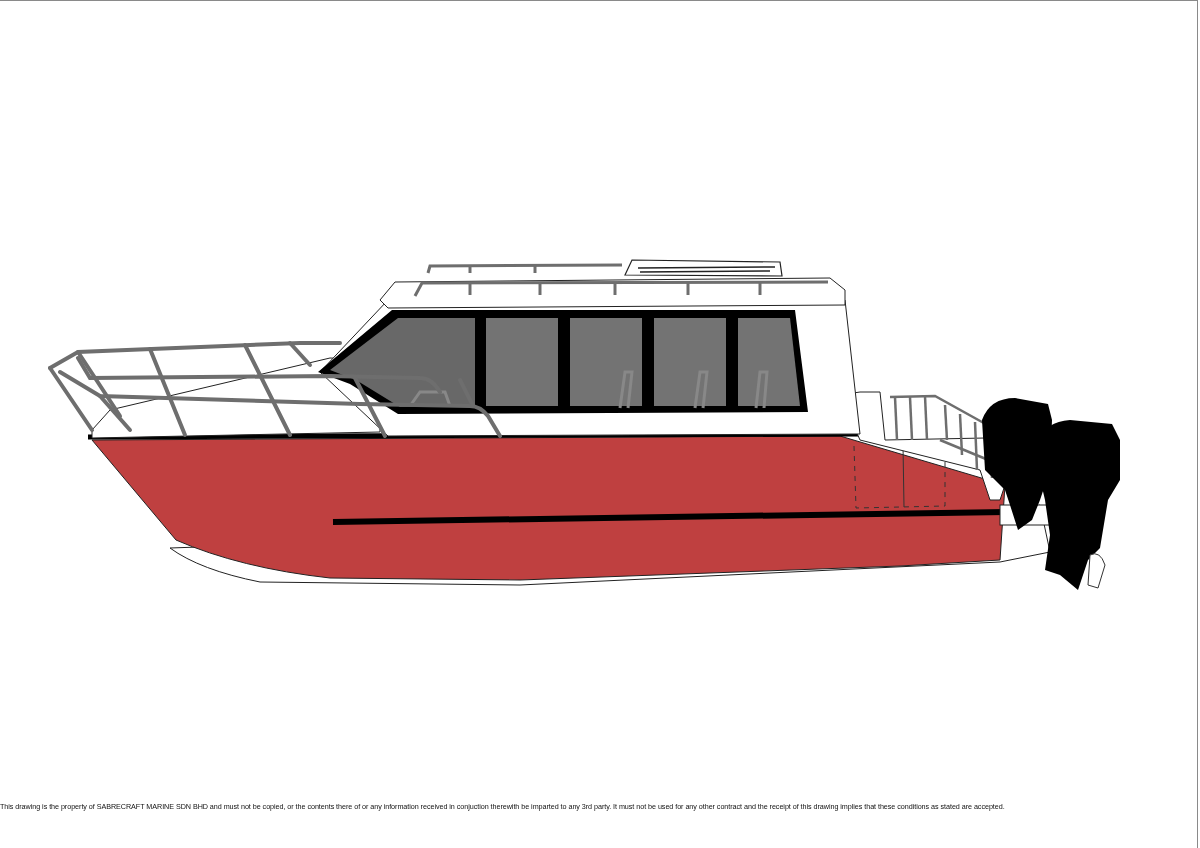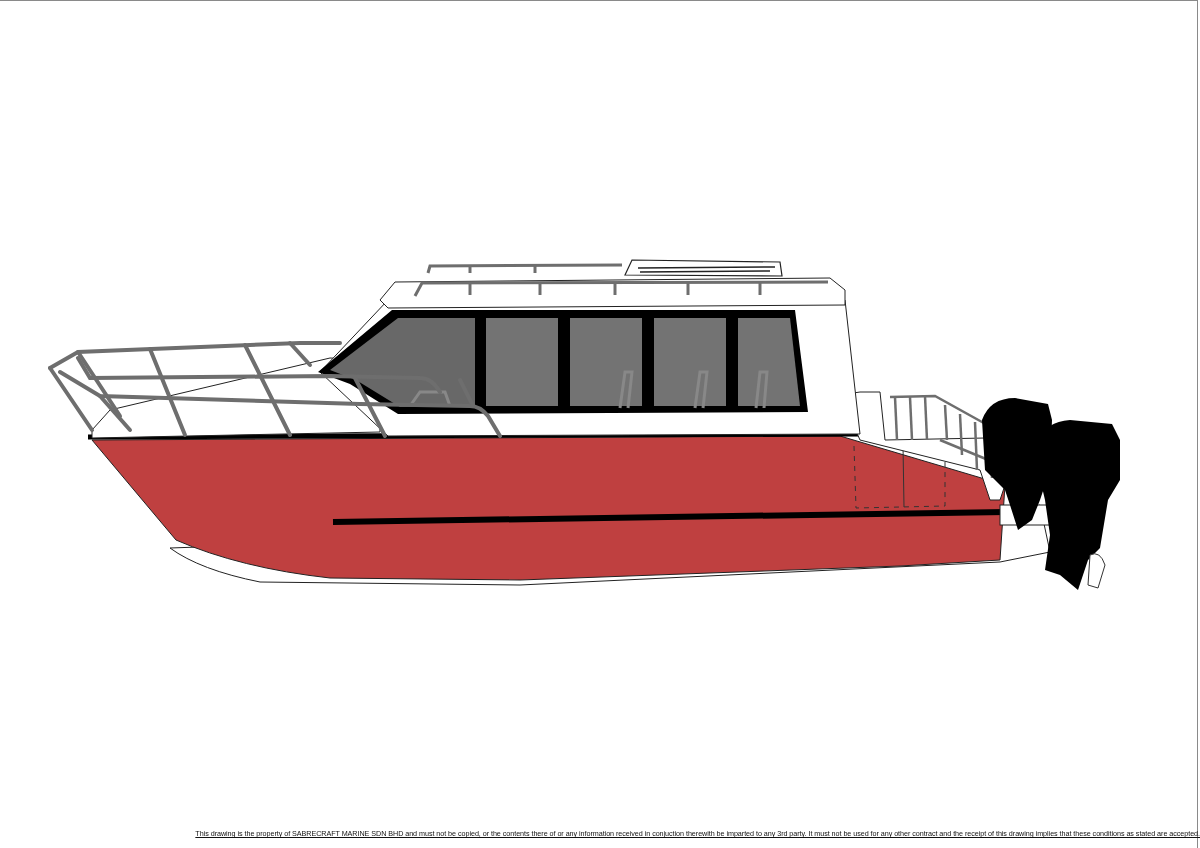--- a/index.html
+++ b/index.html
@@ -1,19 +1,19 @@
 <!DOCTYPE html>
 <html><head>
 <meta charset="utf-8">
 <style>
   html, body { margin: 0; padding: 0; background: #ffffff; }
   body { width: 1200px; height: 848px; position: relative; overflow: hidden; font-family: "Liberation Sans", sans-serif; }
   .sheet { position: absolute; left: 0; top: 0; width: 1198px; height: 848px; border-top: 1px solid #8a8a8a; border-right: 1px solid #8a8a8a; box-sizing: border-box; background: #fff; }
   .drawing { position: absolute; left: 0; top: 0; width: 1200px; height: 848px; }
-  .footer { position: absolute; left: 0; right: 0; top: 829px; text-align: right; font-size: 7.2px; color: #111; letter-spacing: -0.05px; white-space: nowrap; text-decoration: underline; }
+  .footer { position: absolute; left: 0; right: 0; top: 802px; text-align: left; font-size: 7.2px; color: #111; letter-spacing: -0.05px; white-space: nowrap; }
 </style>
 </head>
 <body>
 
 <div class="sheet"></div>
 
 <svg class="drawing" viewBox="0 0 1200 848" xmlns="http://www.w3.org/2000/svg">
 
   <path d="M170 548 Q200 570 260 582 L520 585 L1000 562 L1050 552 L1040 505 L990 520 L170 548 Z" fill="#ffffff" stroke="#222" stroke-width="1"></path>
 

